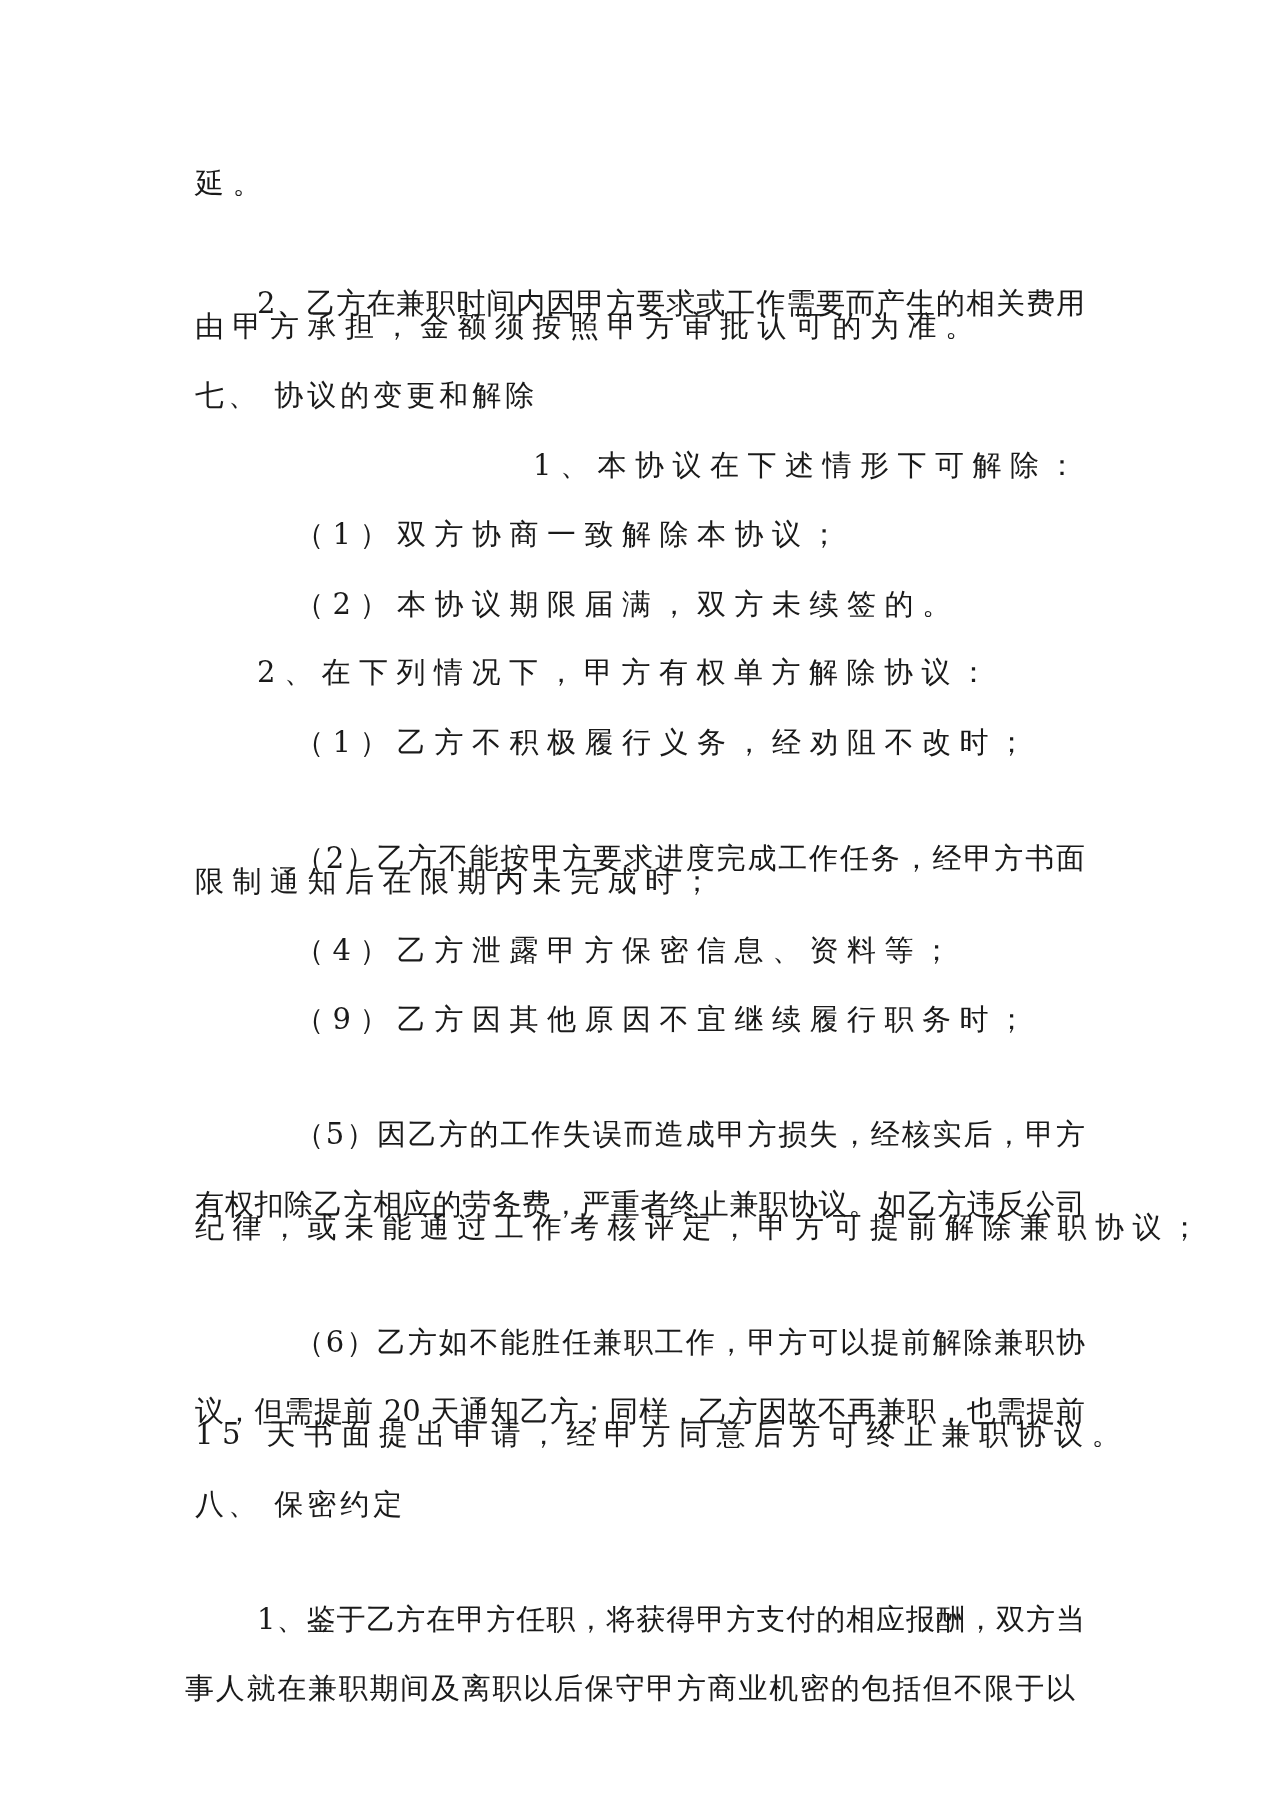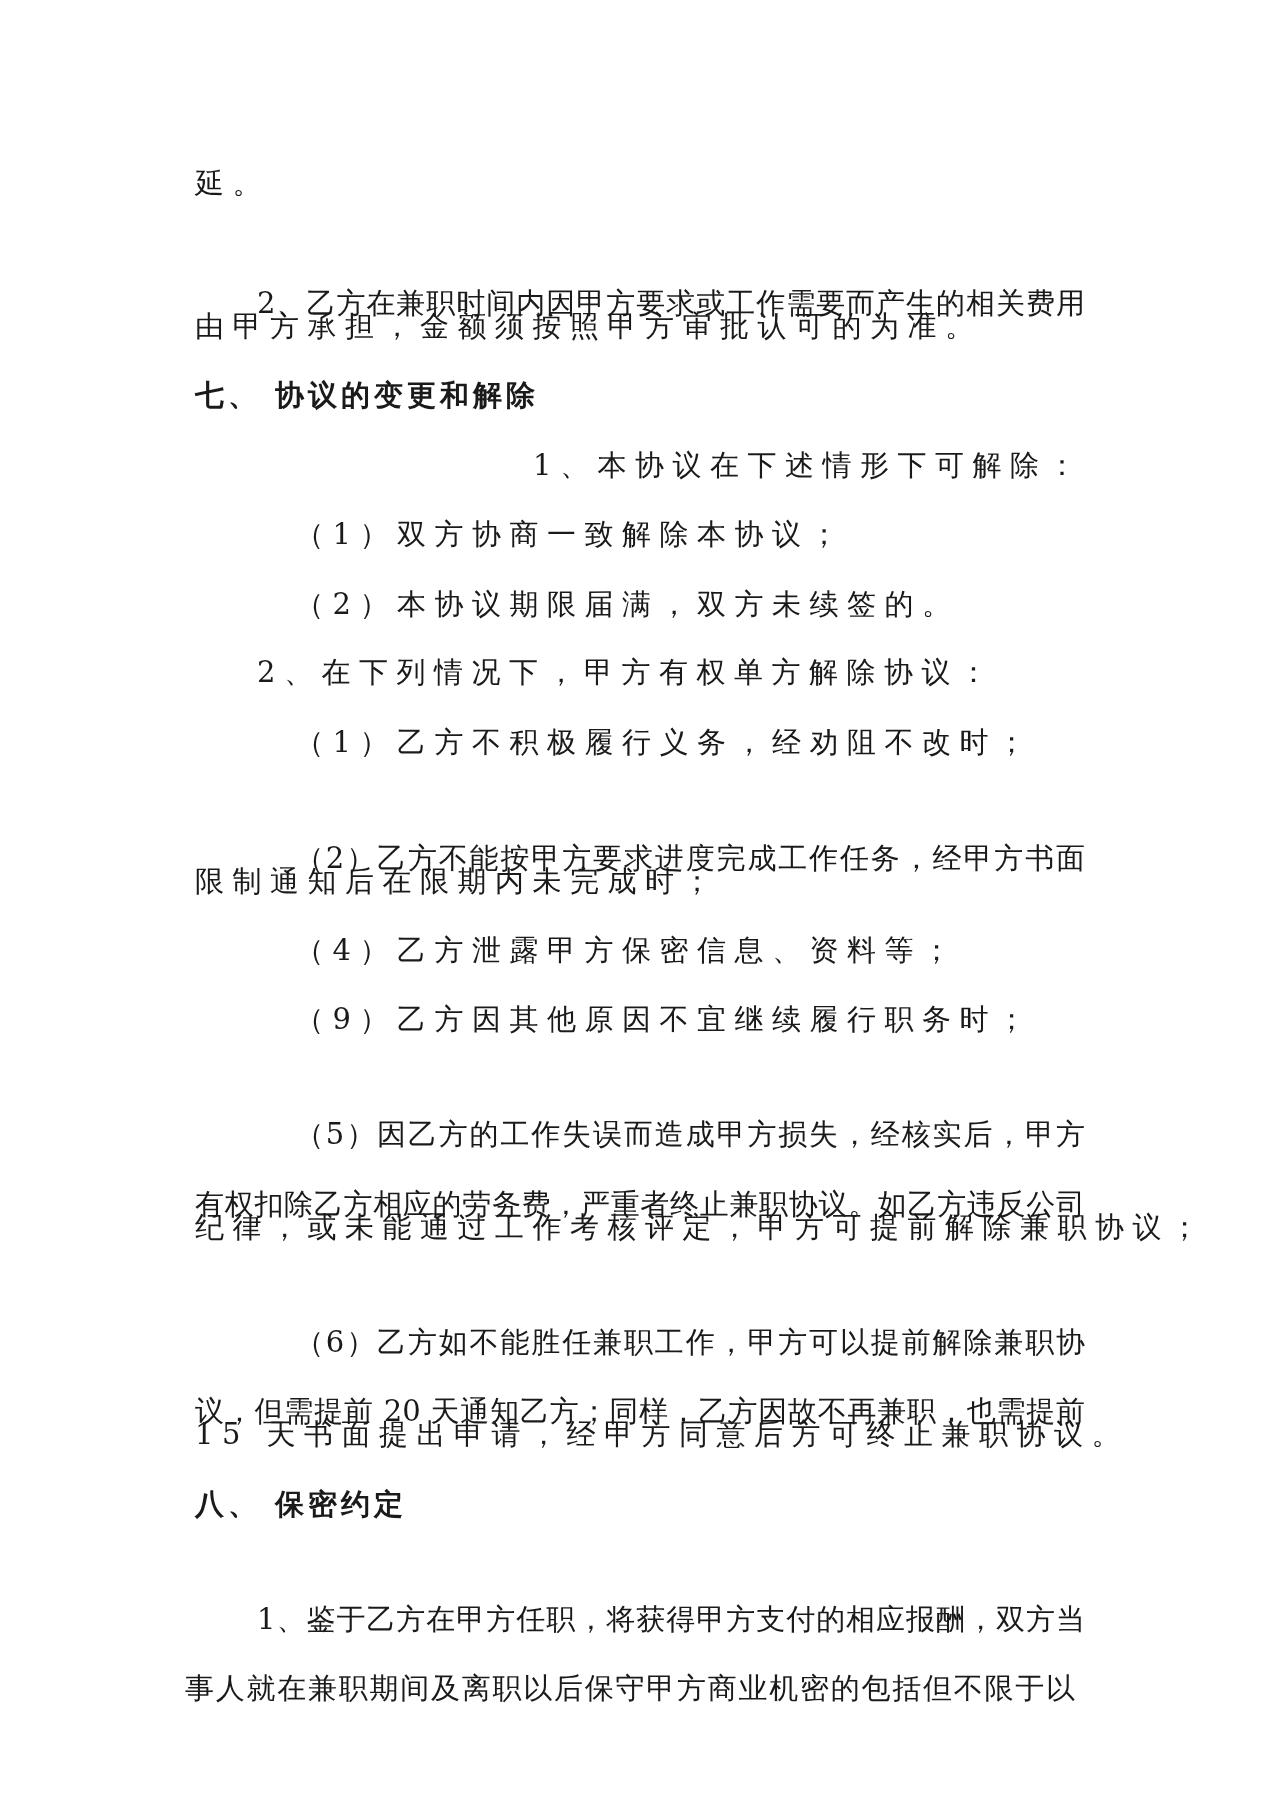--- a/index.html
+++ b/index.html
@@ -2,21 +2,21 @@
 <html><head>
 <meta charset="utf-8">
 <style>
   html, body { margin: 0; padding: 0; background: #ffffff; }
   body { width: 1280px; height: 1810px; position: relative; overflow: hidden;
          font-family: "DejaVu Serif", "Liberation Serif", serif; color: #1a1a1a; }
   .page { position: absolute; left: 0; top: 0; width: 1280px; height: 1810px; }
   .line { position: absolute; left: 195px; width: 895px; font-size: 29px;
           line-height: 40px; white-space: nowrap; letter-spacing: 8.5px; }
   .line.heading { font-family: "DejaVu Sans", "Liberation Sans", sans-serif;
-                  font-weight: bold; letter-spacing: 4px; }
+                  font-weight: normal; letter-spacing: 4px; }
   .justify { text-align: justify; text-align-last: justify; letter-spacing: 0; margin-top: 46px; }
   .watermark { position: absolute; color: #e6e6e6; font-family: "DejaVu Sans", "Liberation Sans", sans-serif;
                font-weight: bold; font-style: italic; white-space: nowrap; }
   .wm-1 { left: 885px; top: 1598px; font-size: 70px; letter-spacing: 6px; }
   .wm-2 { left: 885px; top: 1682px; font-size: 38px; letter-spacing: 6px; }
 </style>
 </head>
 <body>
 
 <div class="page">

